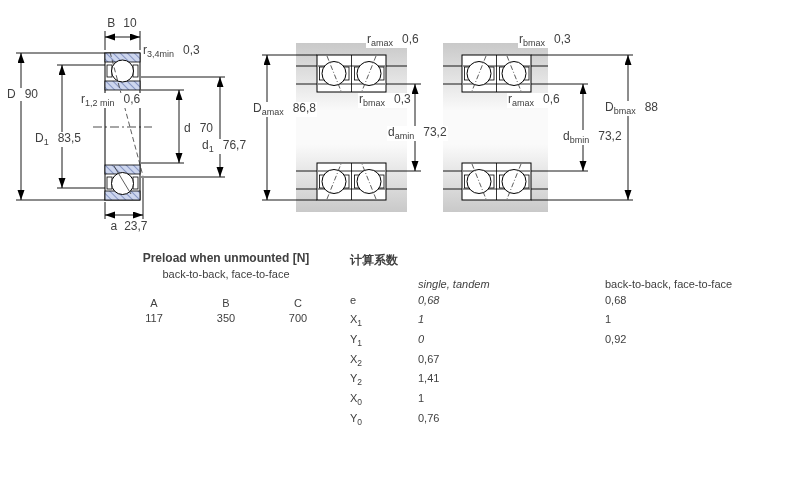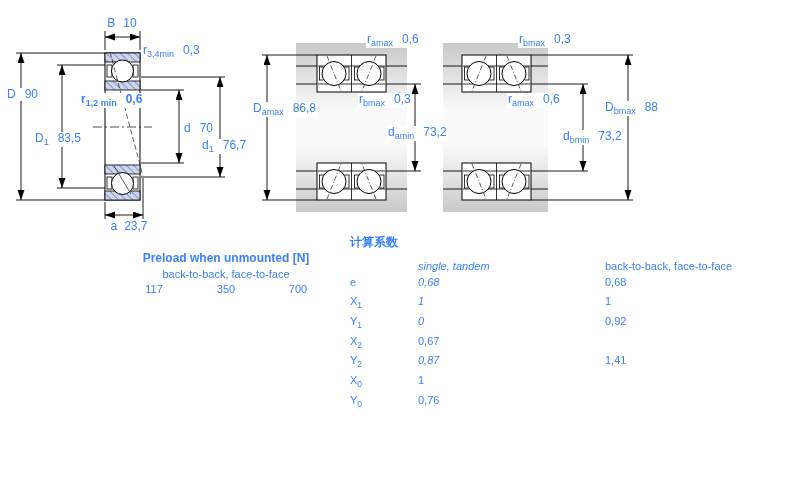--- a/index.html
+++ b/index.html
@@ -1,31 +1,31 @@
 <!DOCTYPE html>
 <html><head>
 <meta charset="utf-8">
 <style>
   html,body{margin:0;padding:0;background:#fff;}
   .canvas{position:relative;width:800px;height:500px;background:#fff;overflow:hidden;
-          font-family:"Liberation Sans","DejaVu Sans",sans-serif;color:#3b82f6;}
+          font-family:"Liberation Sans","DejaVu Sans",sans-serif;color:#404040;}
   .linework{position:absolute;left:0;top:0;}
   .dim{position:absolute;font-size:12px;line-height:13px;background:#fff;padding:0 1px;white-space:nowrap;}
   .dim sub{font-size:9px;line-height:1;}
   .dim .val{margin-left:9px;}
   .center{text-align:center;}
   
   .preload{position:absolute;left:118px;top:251px;font-size:11px;text-align:center;}
   .pt-title{font-weight:bold;font-size:12px;}
   .pt-sub{margin-top:3px;}
   .pt-row{margin-top:17px;}
   .pt-row.vals{margin-top:3px;}
   .pt-row span{display:inline-block;width:72px;}
   
-  .factors{position:absolute;left:350px;top:234px;font-size:11px;}
+  .factors{position:absolute;left:350px;top:252px;font-size:11px;}
   .ft-title{font-weight:bold;font-size:12px;margin-bottom:8px;}
   .ft-head,.ft-row{display:flex;line-height:15.5px;}
   .ft-lab{width:68px;}
   .ft-c1{width:187px;font-style:italic;}
   .ft-lab sub{font-size:8.5px;}
 </style>
 </head>
 <body>
 
 <div class="canvas">
@@ -189,38 +189,41 @@
       <line x1="521" y1="164" x2="507" y2="199" stroke="#333" stroke-width="0.8" stroke-dasharray="5,2,1,2"></line>
       <line x1="583" y1="84" x2="583" y2="171" stroke="#000" stroke-width="0.9" marker-start="url(#arr)" marker-end="url(#arr)"></line>
       <line x1="628" y1="55" x2="628" y2="200" stroke="#000" stroke-width="0.9" marker-start="url(#arr)" marker-end="url(#arr)"></line>
     </g>
   </svg>
 
   <div class="dim center" style="left:98px;top:17px;width:46px;"><span>B</span><span class="val" style="margin-left:8px">10</span></div>
   <div class="dim" style="left:142px;top:44px;"><span>r</span><sub>3,4min</sub><span class="val">0,3</span></div>
   <div class="dim" style="left:6px;top:88px;"><span>D</span><span class="val">90</span></div>
   <div class="dim" style="left:34px;top:108px;margin-top:24px;"><span>D</span><sub>1</sub><span class="val">83,5</span></div>
-  <div class="dim" style="left:80px;top:93px;font-weight:bold;"><span>r</span><sub>1,2 min</sub><span class="val">0,6</span></div>
+  <div class="dim" style="left:80px;top:93px;"><span>r</span><sub>1,2 min</sub><span class="val">0,6</span></div>
   <div class="dim" style="left:183px;top:122px;"><span>d</span><span class="val">70</span></div>
   <div class="dim" style="left:201px;top:139px;"><span>d</span><sub>1</sub><span class="val">76,7</span></div>
   <div class="dim center" style="left:102px;top:220px;width:52px;"><span>a</span><span class="val" style="margin-left:7px">23,7</span></div>
 
   <div class="dim" style="left:366px;top:33px;"><span>r</span><sub>amax</sub><span class="val">0,6</span></div>
   <div class="dim" style="left:358px;top:93px;"><span>r</span><sub>bmax</sub><span class="val">0,3</span></div>
   <div class="dim" style="left:252px;top:102px;"><span>D</span><sub>amax</sub><span class="val">86,8</span></div>
   <div class="dim" style="left:387px;top:126px;"><span>d</span><sub>amin</sub><span class="val">73,2</span></div>
 
   <div class="dim" style="left:518px;top:33px;"><span>r</span><sub>bmax</sub><span class="val">0,3</span></div>
   <div class="dim" style="left:507px;top:93px;"><span>r</span><sub>amax</sub><span class="val">0,6</span></div>
   <div class="dim" style="left:604px;top:101px;"><span>D</span><sub>bmax</sub><span class="val">88</span></div>
   <div class="dim" style="left:562px;top:130px;"><span>d</span><sub>bmin</sub><span class="val">73,2</span></div>
 
   <div class="preload">
     <div class="pt-title">Preload when unmounted [N]</div>
     <div class="pt-sub">back-to-back, face-to-face</div>
+    <div class="pt-row">
+      <span>A</span><span>B</span><span>C</span>
+    </div>
     <div class="pt-row vals">
       <span>117</span><span>350</span><span>700</span>
     </div>
   </div>
 
   <div class="factors">
     <div class="ft-title">计算系数</div>
     <div class="ft-head">
       <span class="ft-lab"></span>
       <span class="ft-c1">single, tandem</span>
@@ -240,21 +243,20 @@
         <span class="ft-lab"><span>Y</span><sub>1</sub></span>
         <span class="ft-c1">0</span>
         <span class="ft-c2">0,92</span>
       </div>
     <div class="ft-row">
         <span class="ft-lab"><span>X</span><sub>2</sub></span>
         <span class="ft-c2">0,67</span>
       </div>
     <div class="ft-row">
         <span class="ft-lab"><span>Y</span><sub>2</sub></span>
-        <span class="ft-c1">0,87</span>
         <span class="ft-c2">1,41</span>
       </div>
     <div class="ft-row">
         <span class="ft-lab"><span>X</span><sub>0</sub></span>
         <span class="ft-c2">1</span>
       </div>
     <div class="ft-row">
         <span class="ft-lab"><span>Y</span><sub>0</sub></span>
         <span class="ft-c2">0,76</span>
       </div>

